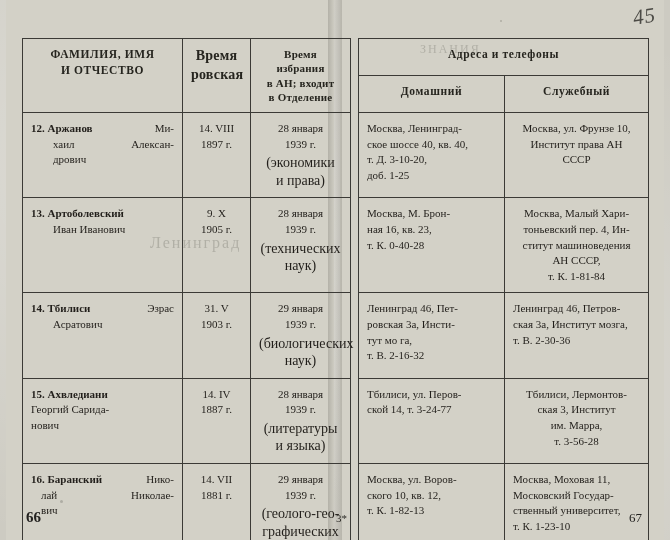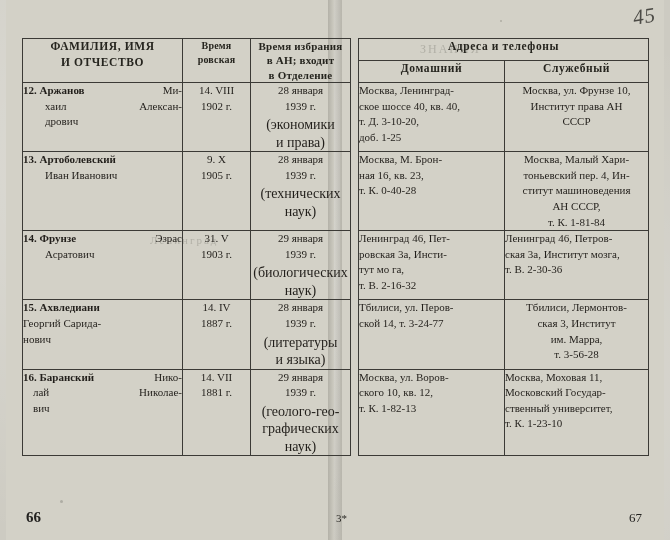--- a/index.html
+++ b/index.html
@@ -46,59 +46,59 @@
     font-family: "Liberation Serif", serif;
     font-size: 21px;
     color: #4b4a45;
     transform: rotate(-9deg);
     font-style: italic;
     letter-spacing: 1px;
   }
   .ghost {
     position: absolute;
     color: rgba(110,108,100,0.33);
-    font-size: 11px;
+    font-size: 16px;
     letter-spacing: 2px;
     font-family: "Liberation Serif", serif;
   }
   .g1 { left: 150px; top: 234px; }
   .g4 { left: 420px; top: 42px; font-size: 12px; }
 
   table.reg {
     position: absolute;
     left: 22px;
     top: 38px;
     width: 626px;
     border-collapse: collapse;
     table-layout: fixed;
   }
   table.reg td, table.reg th {
     border: 1.6px solid #3b3a36;
     vertical-align: top;
-    padding: 0;
+    padding: 8px;
     background: transparent;
   }
   
   .hdr {
     text-align: center;
     font-size: 11.5px;
     font-weight: bold;
     letter-spacing: 0.6px;
     color: #26251f;
     padding: 6px 3px 6px 3px;
     line-height: 1.35;
   }
   .hdr.small {
     font-size: 11px;
     font-weight: bold;
     letter-spacing: 0.2px;
     line-height: 1.3;
   }
   .hdr.med {
-    font-size: 10px;
+    font-size: 14px;
     letter-spacing: 0.2px;
   }
   .cell {
     font-size: 11px;
     color: #221f1b;
     line-height: 1.42;
     padding: 7px 6px 9px 6px;
   }
   .cell.center { text-align: center; }
   .num-name b { font-weight: bold; }
@@ -198,21 +198,21 @@
               <span>Ми-</span>
             </div>
           <div class="nm-spread">
               <span style="padding-left:22px">хаил</span>
               <span>Алексан-</span>
             </div>
           <div><span style="padding-left:22px">дрович</span></div>
         </td>
         <td class="cell center">
           <div>14. VIII</div>
-          <div>1902 г.</div>
+          <div>1897 г.</div>
         </td>
         <td class="cell center">
           <div>28 января</div>
           <div>1939 г.</div>
           <div class="paren" style="white-space:pre-line">(экономики
 и права)</div>
         </td>
         <td style="border-top:none;border-bottom:none;border-left:none;border-right:none;background:transparent"></td>
         <td class="cell" style="white-space:pre-line">Москва, Ленинград-
 ское шоссе 40, кв. 40,
@@ -245,21 +245,21 @@
         <td class="cell center" style="white-space:pre-line">Москва, Малый Хари-
 тоньевский пер. 4, Ин-
 ститут машиноведения
 АН СССР,
 т. К. 1-81-84</td>
       </tr>
 
       <tr>
         <td class="cell num-name">
           <div class="nm-spread">
-              <span><b>14.</b> <b>Фрунзе</b></span>
+              <span><b>14.</b> <b>Тбилиси</b></span>
               <span>Эзрас</span>
             </div>
           <div><span style="padding-left:22px">Асратович</span></div>
         </td>
         <td class="cell center">
           <div>31. V</div>
           <div>1903 г.</div>
         </td>
         <td class="cell center">
           <div>29 января</div>

